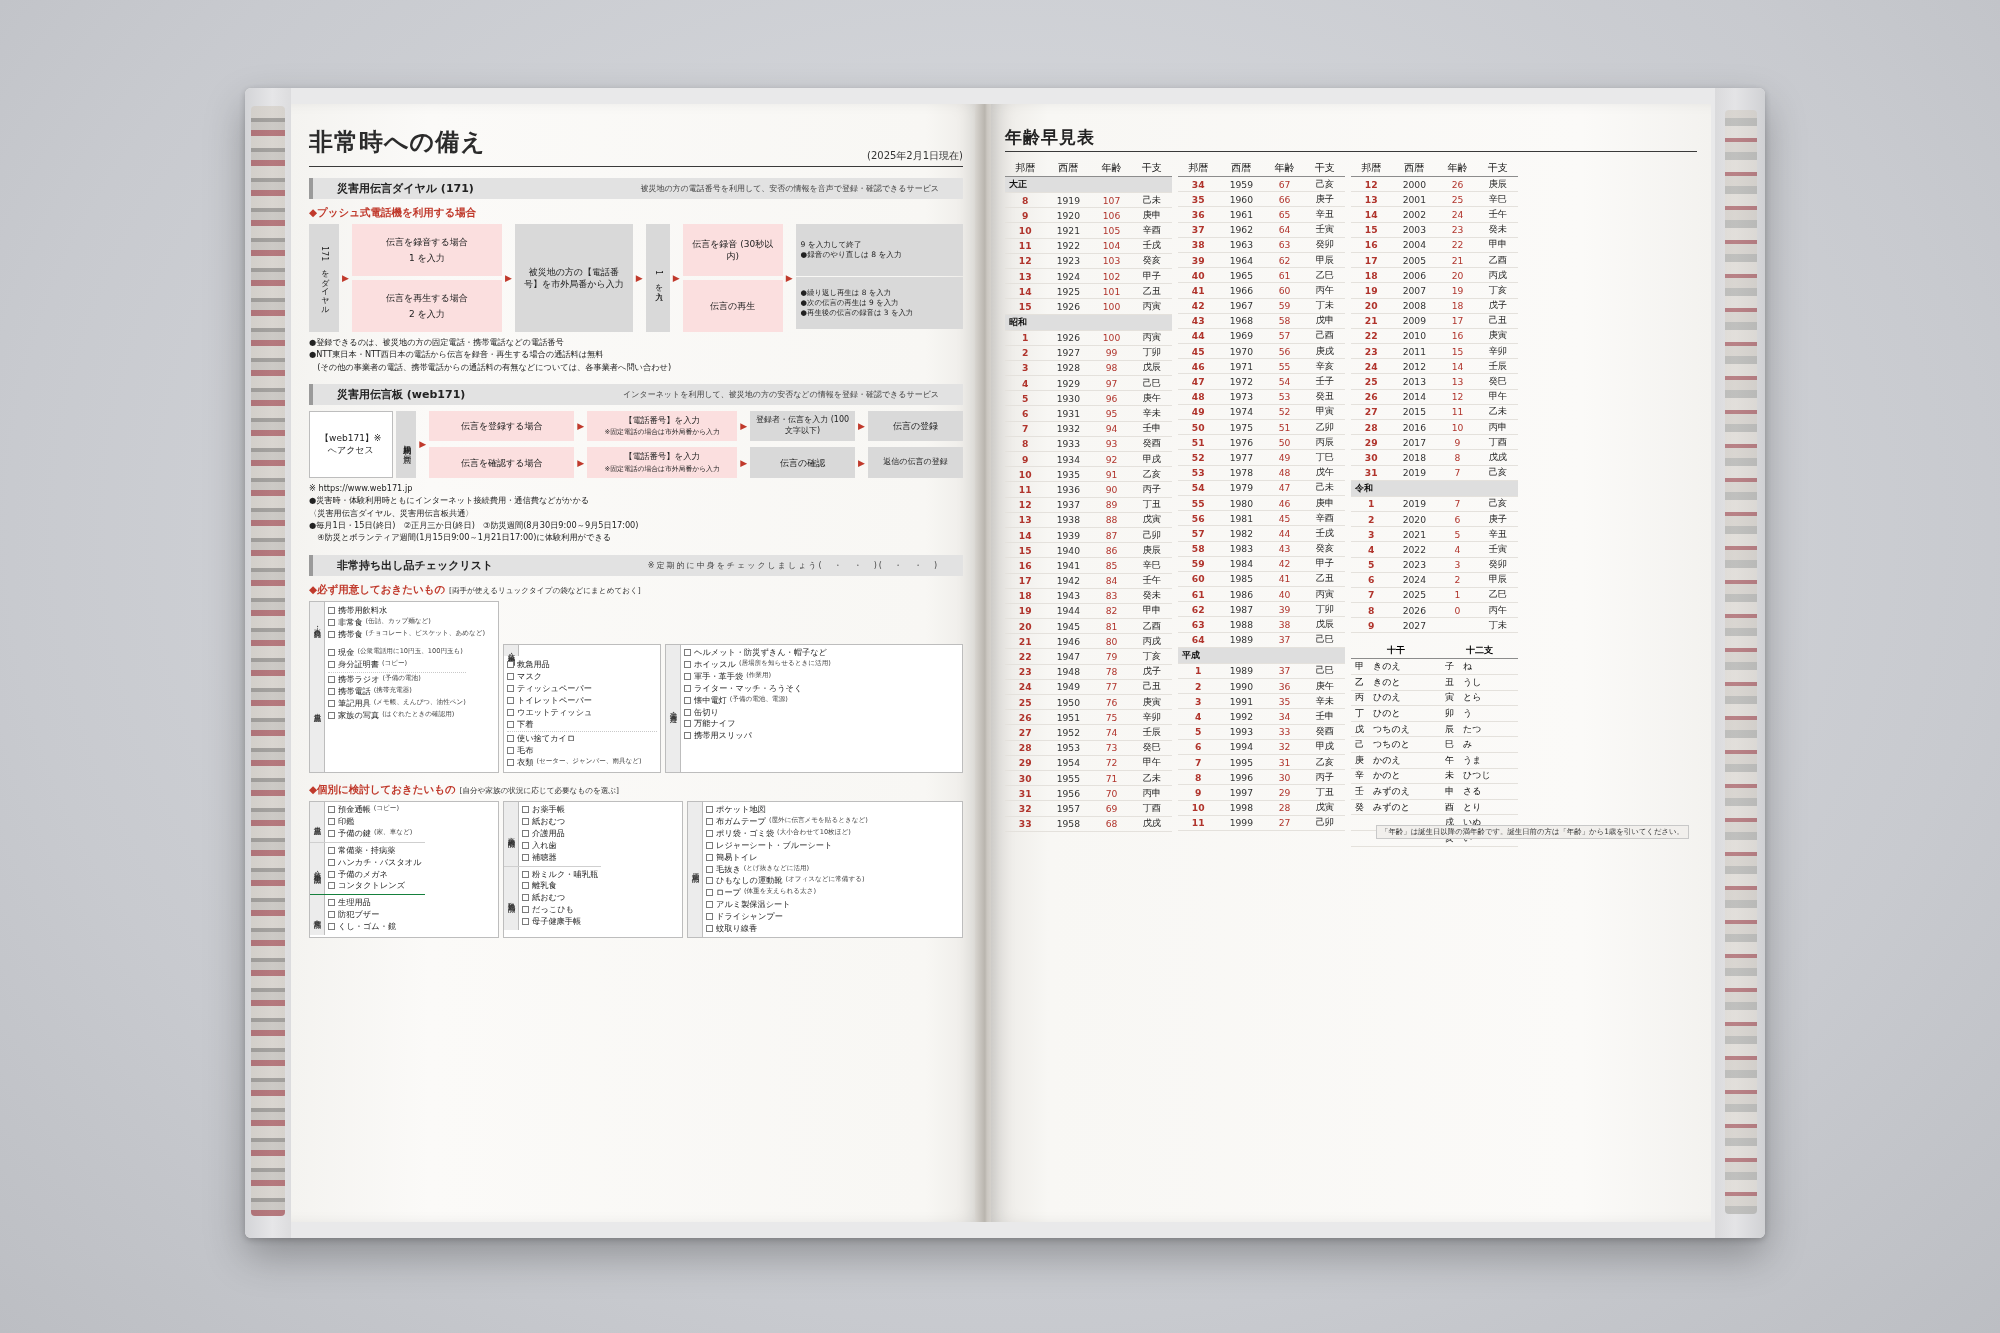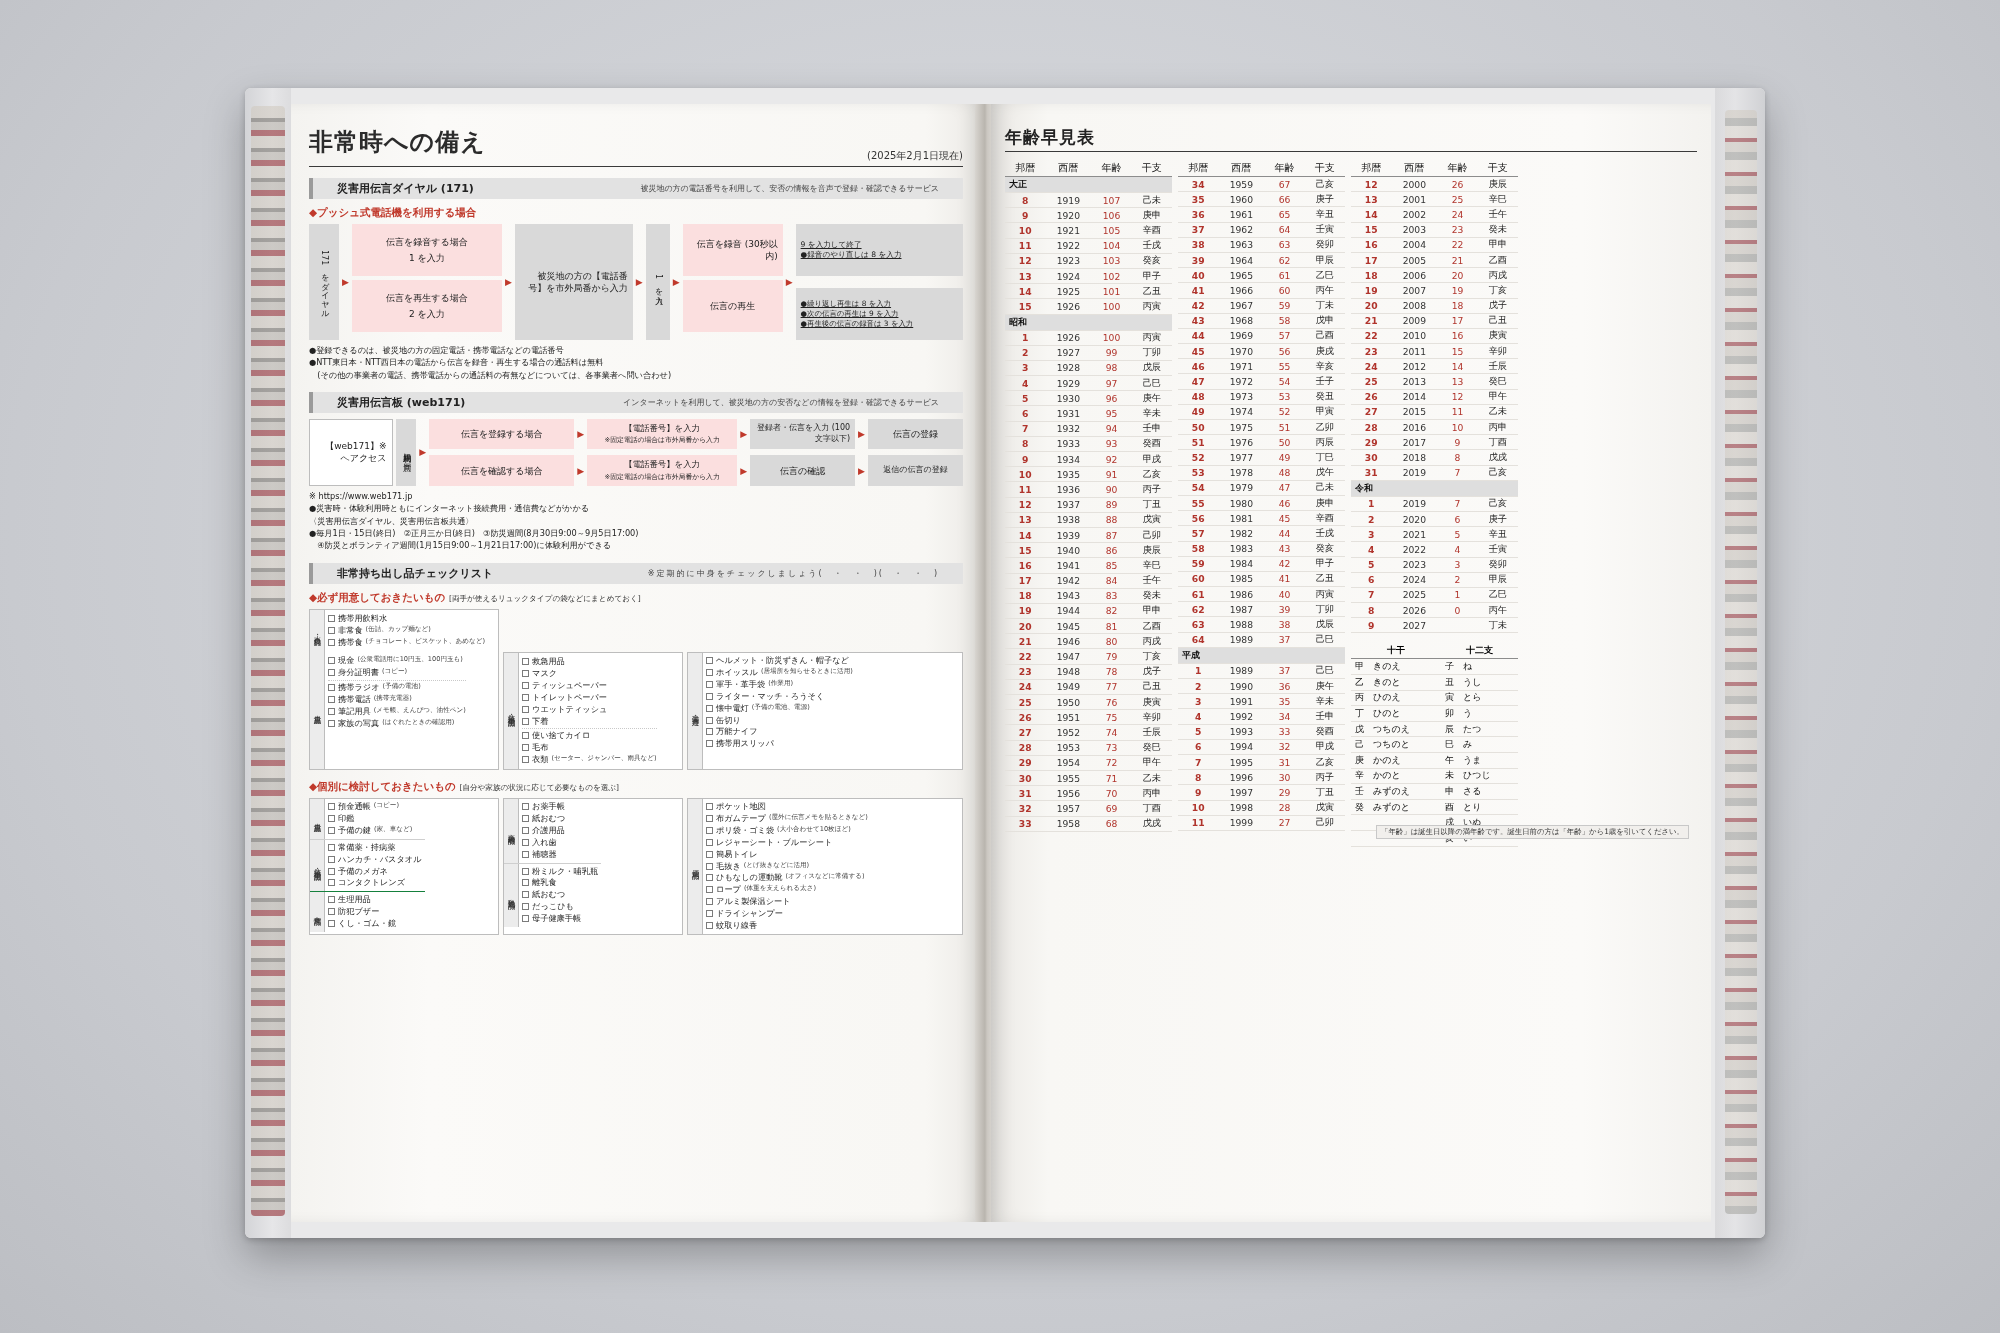--- a/index.html
+++ b/index.html
@@ -86,21 +86,21 @@
     font-size:11px; font-weight:bold; color:#222;
     padding:3px 24px; margin-top:11px;
     display:flex; justify-content:space-between; align-items:center;
   }
   .sec-head .desc { font-weight:normal; font-size:8px; color:#444; }
   .sub-head { color:#c0392b; font-size:10.5px; font-weight:bold; margin:7px 0 4px 0; }
   .pink { background:#fbdfdf; }
   .gray { background:#d9d9d9; }
   .flow { position:relative; font-size:9px; color:#222; }
   .box {
-    border:0; padding:4px 5px; text-align:right; line-height:1.35;
+    border:0; padding:4px 5px; text-align:center; line-height:1.35;
     display:flex; flex-direction:column; justify-content:center; align-items:center;
   }
   .arrow { color:#c0392b; font-size:9px; align-self:center; }
   .note { font-size:8.2px; color:#222; line-height:1.5; margin-top:4px; }
   
   .chk-wrap { display:flex; gap:4px; margin-top:4px; }
   .chk-col { display:flex; border:1px solid #bdbdbd; background:#fff; }
   .chk-side {
     width:15px; background:#ececec; border-right:1px solid #bdbdbd;
     font-size:7.5px; color:#333; writing-mode:vertical-rl;
@@ -187,21 +187,21 @@
           <div class="arrow">▶</div>
           <div class="box gray" style="width:118px;">被災地の方の【電話番号】を市外局番から入力</div>
           <div class="arrow">▶</div>
           <div class="box gray" style="width:24px; font-size:8px; writing-mode:vertical-rl;">1 を入力</div>
           <div class="arrow">▶</div>
           <div style="display:flex; flex-direction:column; gap:4px; width:100px;">
             <div class="box pink" style="height:52px;">伝言を録音 (30秒以内)</div>
             <div class="box pink" style="height:52px;">伝言の再生</div>
           </div>
           <div class="arrow">▶</div>
-          <div style="display:flex; flex-direction:column; gap:12px; width:167px;text-decoration:underline;">
+          <div style="display:flex; flex-direction:column; gap:1px; width:167px;">
             <div class="box gray" style="height:52px; align-items:flex-start; text-align:left; font-size:7.6px;">
               <div>9 を入力して終了</div>
               <div>●録音のやり直しは 8 を入力</div>
             </div>
             <div class="box gray" style="height:52px; align-items:flex-start; text-align:left; font-size:7.4px;">
               <div>●繰り返し再生は 8 を入力</div>
               <div>●次の伝言の再生は 9 を入力</div>
               <div>●再生後の伝言の録音は 3 を入力</div>
             </div>
           </div>
@@ -325,21 +325,21 @@
                   </div>
                 <div class="chk-item">
                     <span class="cb"></span>
                     <span>家族の写真</span>
                     <small>(はぐれたときの確認用)</small>
                   </div>
               </div>
             </div>
           </div>
 
-          <div class="chk-col" style="width:180px;">
+          <div class="chk-col" style="width:158px;flex-direction:column;">
             <div class="chk-side">救急・衛生用品</div>
             <div class="chk-items">
               <div class="chk-group">
                 <div class="chk-item">
                     <span class="cb"></span>
                     <span>救急用品</span>
                   </div>
                 <div class="chk-item">
                     <span class="cb"></span>
                     <span>マスク</span>

